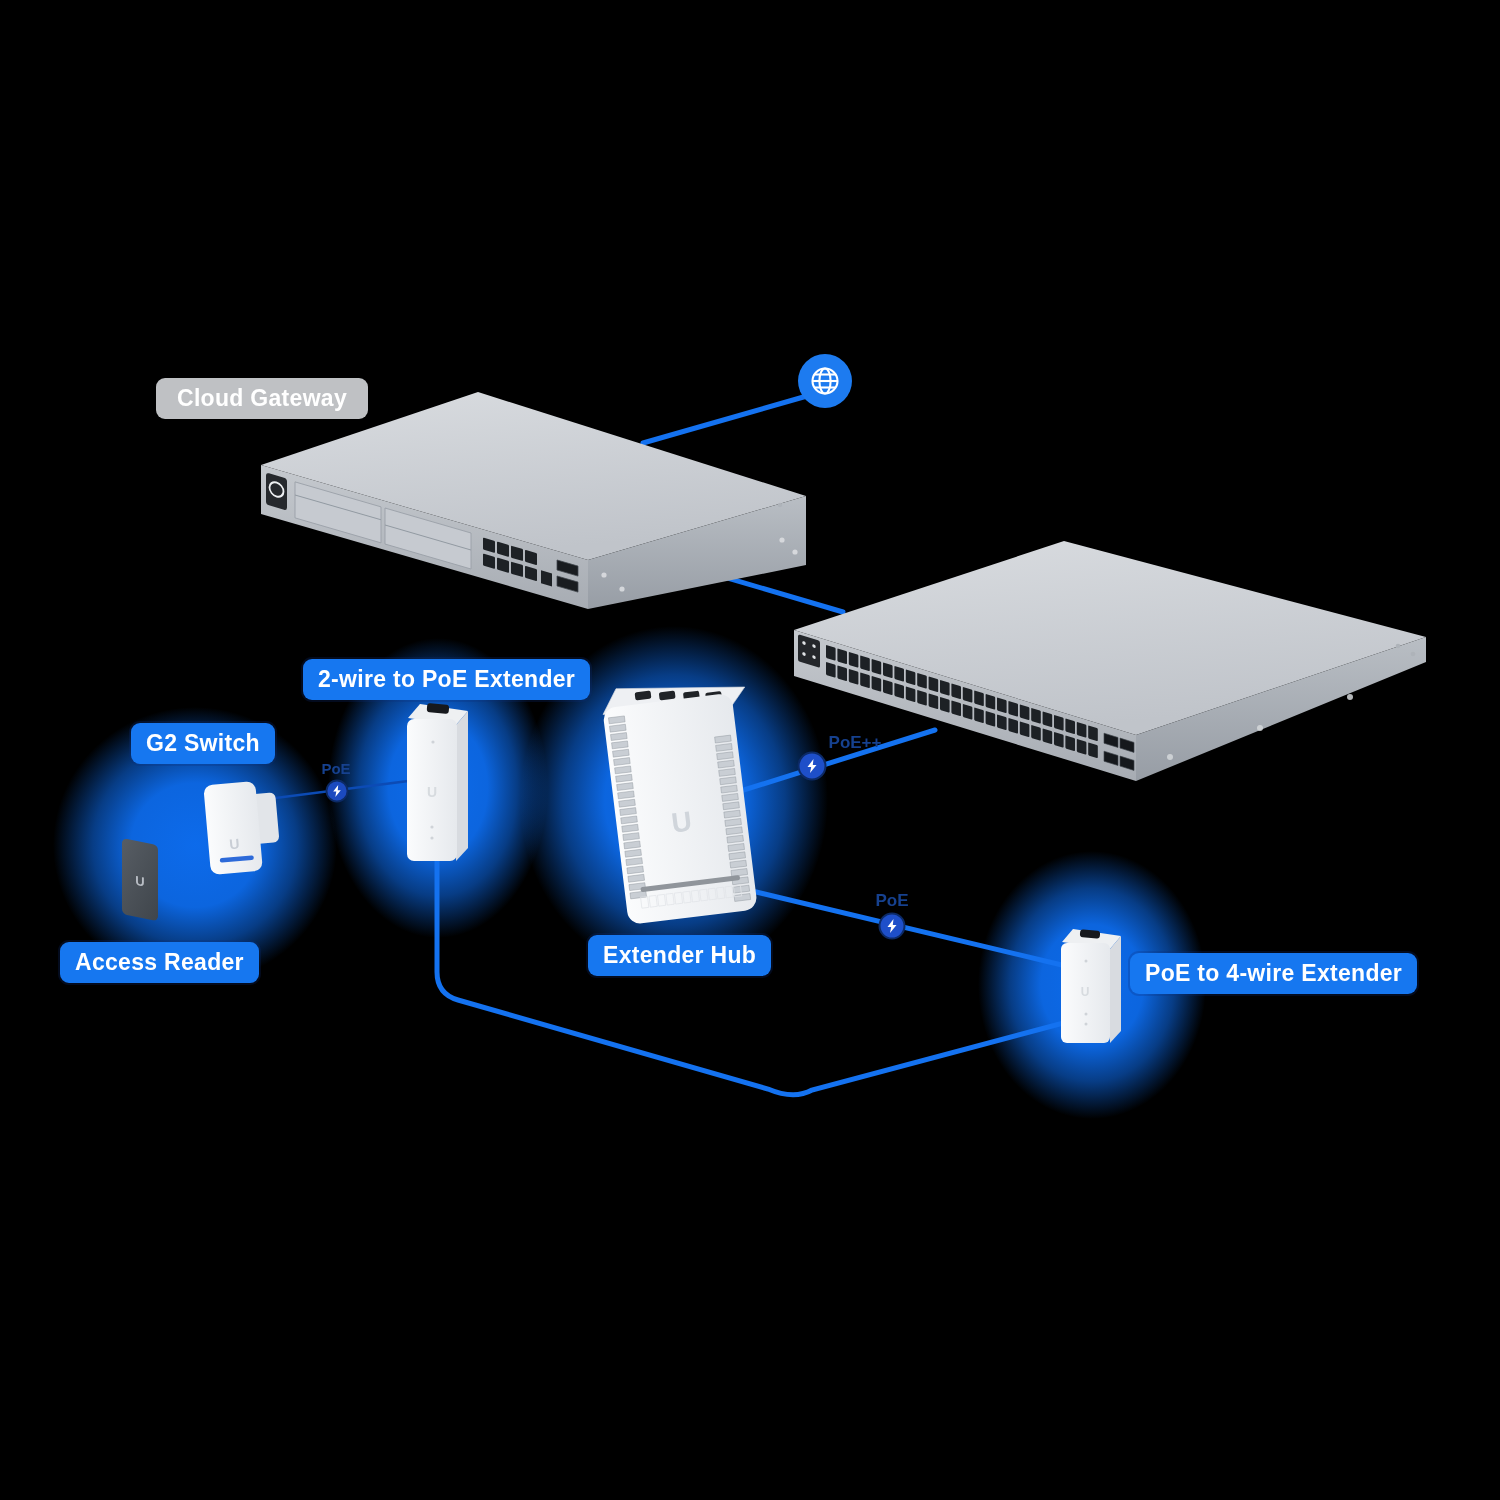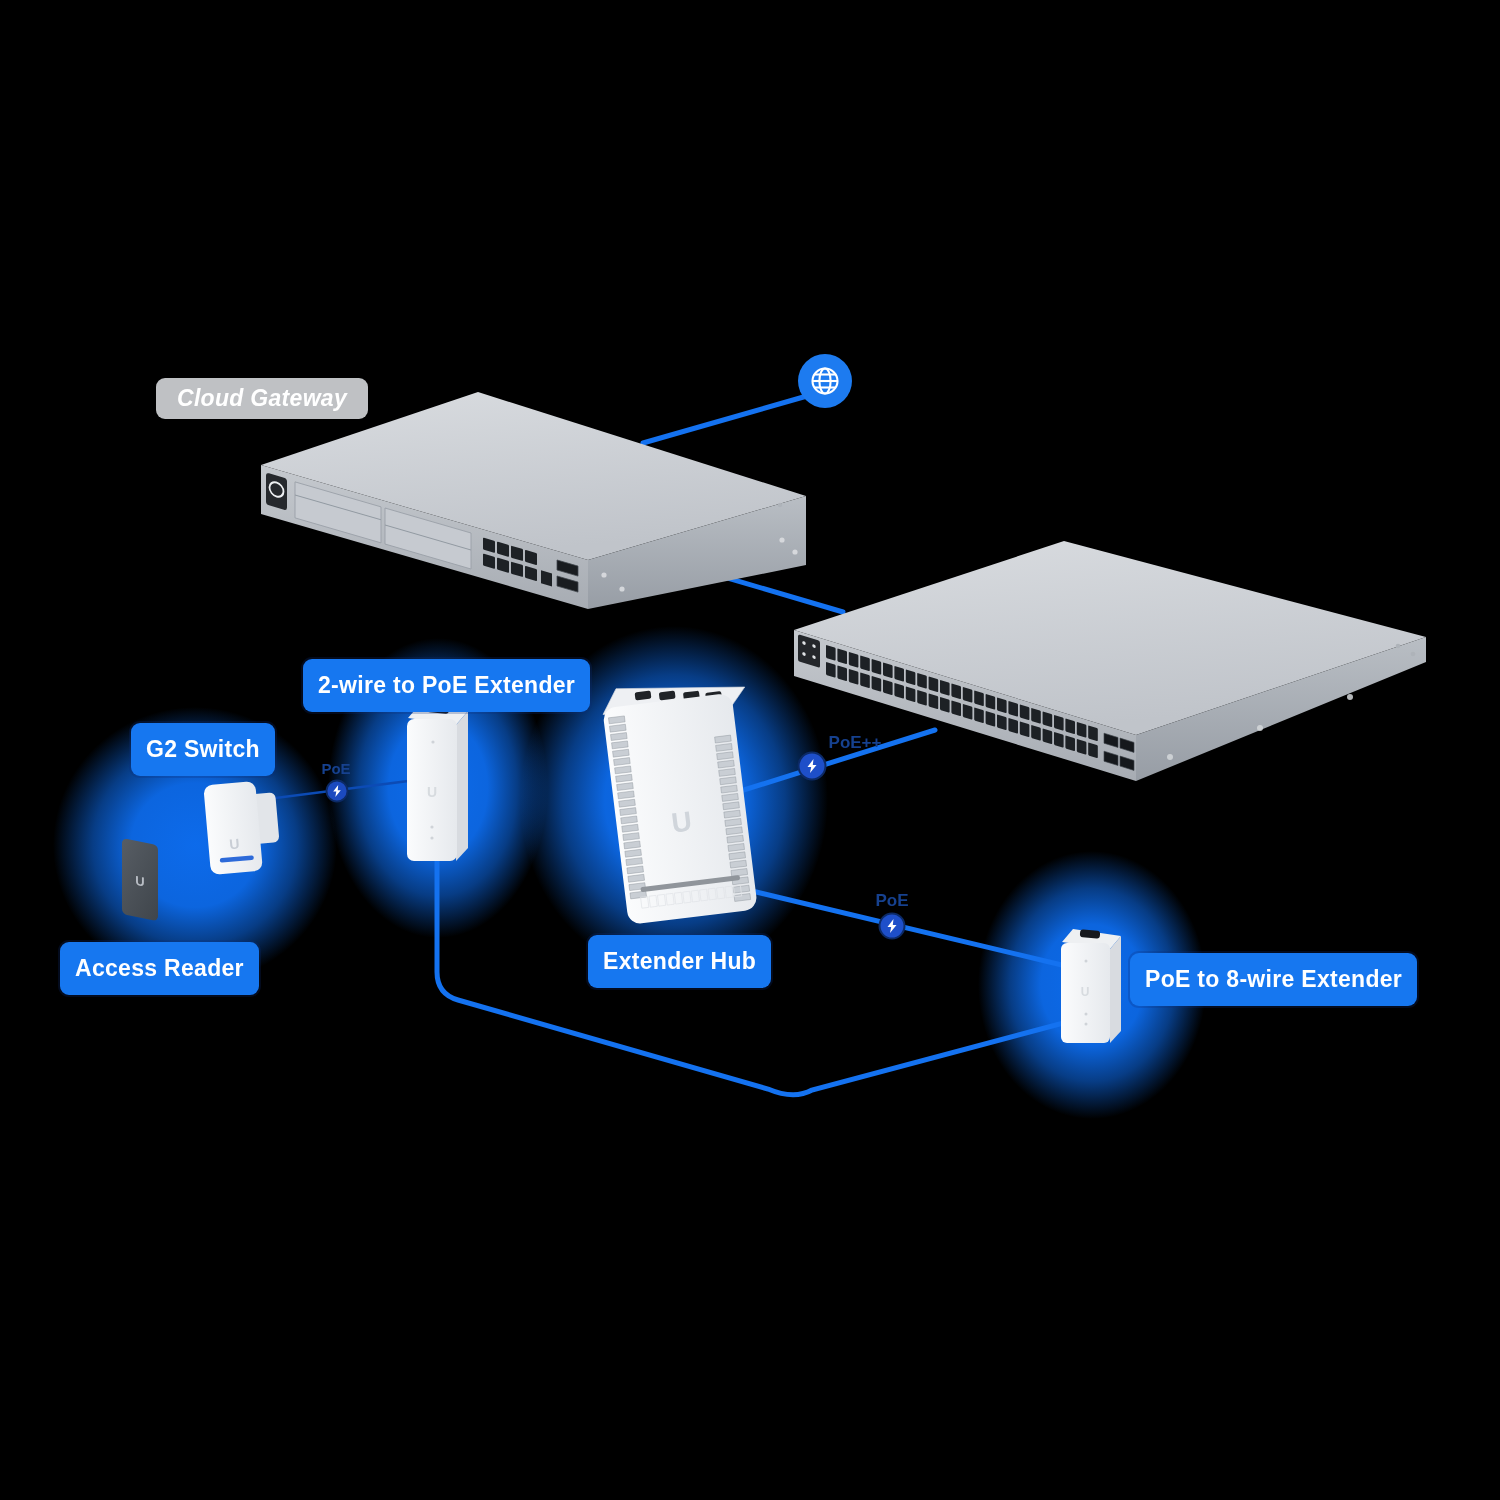--- a/index.html
+++ b/index.html
@@ -1,23 +1,23 @@
 <!DOCTYPE html>
 <html><head>
 <meta charset="utf-8">
 <style>
   html,body{margin:0;padding:0;background:#000;}
   #canvas{position:relative;width:1500px;height:1500px;background:#000;overflow:hidden;
           font-family:"Liberation Sans",sans-serif;}
   #art{position:absolute;left:0;top:0;}
   svg text{font-family:"Liberation Sans",sans-serif;}
   .lbl{position:absolute;white-space:nowrap;font:700 23px/1 "Liberation Sans",sans-serif;
-       color:#fff;border-radius:9px;padding:15px 15px;letter-spacing:.3px;}
+       color:#fff;border-radius:9px;padding:9px 15px;letter-spacing:.3px;}
   .lbl.blue{background:#1677f0;box-shadow:0 0 0 2px rgba(10,45,120,.25);}
-  .lbl.gray{background:rgba(201,203,207,.95);padding:9px 21px;font-style:italic;}
+  .lbl.gray{background:rgba(201,203,207,.95);padding:9px 21px;}
   .conn{position:absolute;white-space:nowrap;font:700 17px/1 "Liberation Sans",sans-serif;
         color:#16418f;transform:translateX(-50%);}
 </style>
 </head>
 <body>
 
 <div id="canvas">
 
 <svg id="art" width="1500" height="1500" viewBox="0 0 1500 1500">
   <defs>
@@ -297,19 +297,19 @@
     <circle cx="337" cy="791" r="10.5" fill="#1b4ac0" stroke="#0c2a66" stroke-width="1.8"></circle>
     <path d="M338.2,785 L333.2,791.6 L336.3,791.6 L335.3,797 L340.8,790.2 L337.7,790.2 Z" fill="#fff"></path>
   </g>
 </svg>
 
 <div class="lbl gray" style="left:156px;top:378px">Cloud Gateway</div>
 <div class="lbl blue" style="left:303px;top:659px">2-wire to PoE Extender</div>
 <div class="lbl blue" style="left:131px;top:723px">G2 Switch</div>
 <div class="lbl blue" style="left:60px;top:942px">Access Reader</div>
 <div class="lbl blue" style="left:588px;top:935px">Extender Hub</div>
-<div class="lbl blue" style="left:1130px;top:953px">PoE to 8-wire Extender</div>
+<div class="lbl blue" style="left:1130px;top:953px">PoE to 4-wire Extender</div>
 
 <div class="conn" style="left:855px;top:734px">PoE++</div>
 <div class="conn" style="left:892px;top:892px">PoE</div>
 <div class="conn" style="left:336px;top:761px;font-size:15px">PoE</div>
 
 </div>
 
 </body></html>

